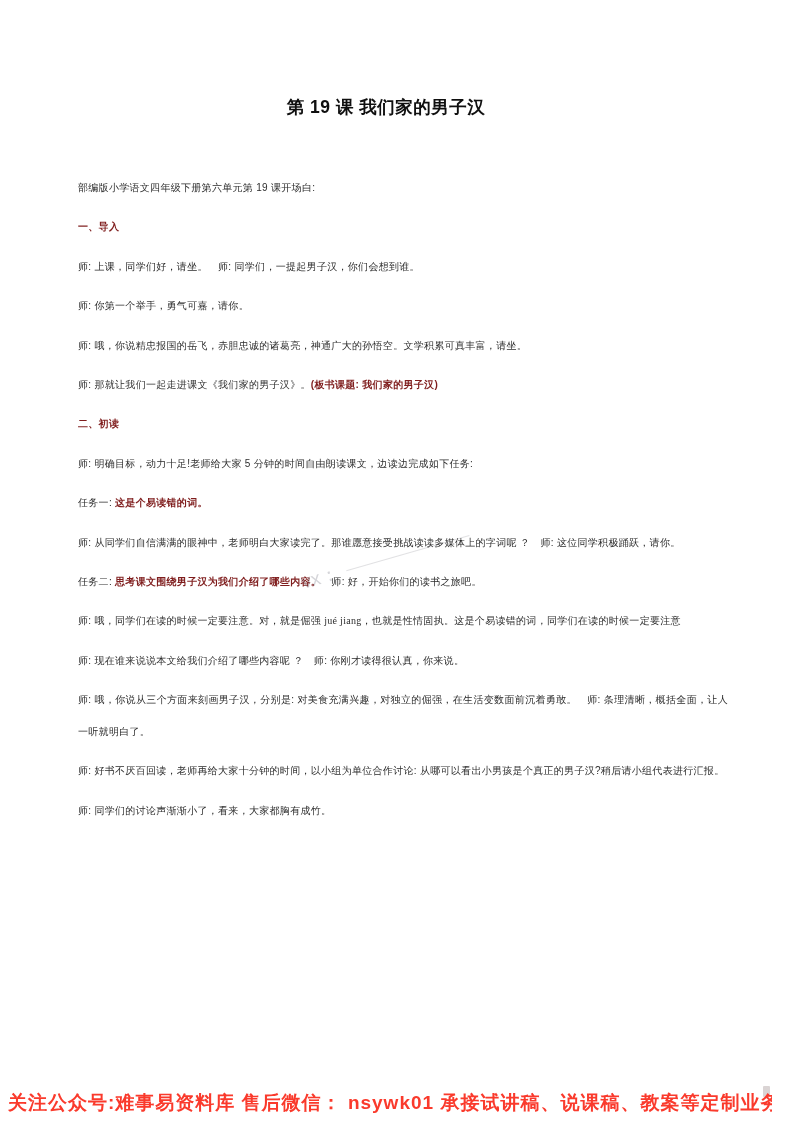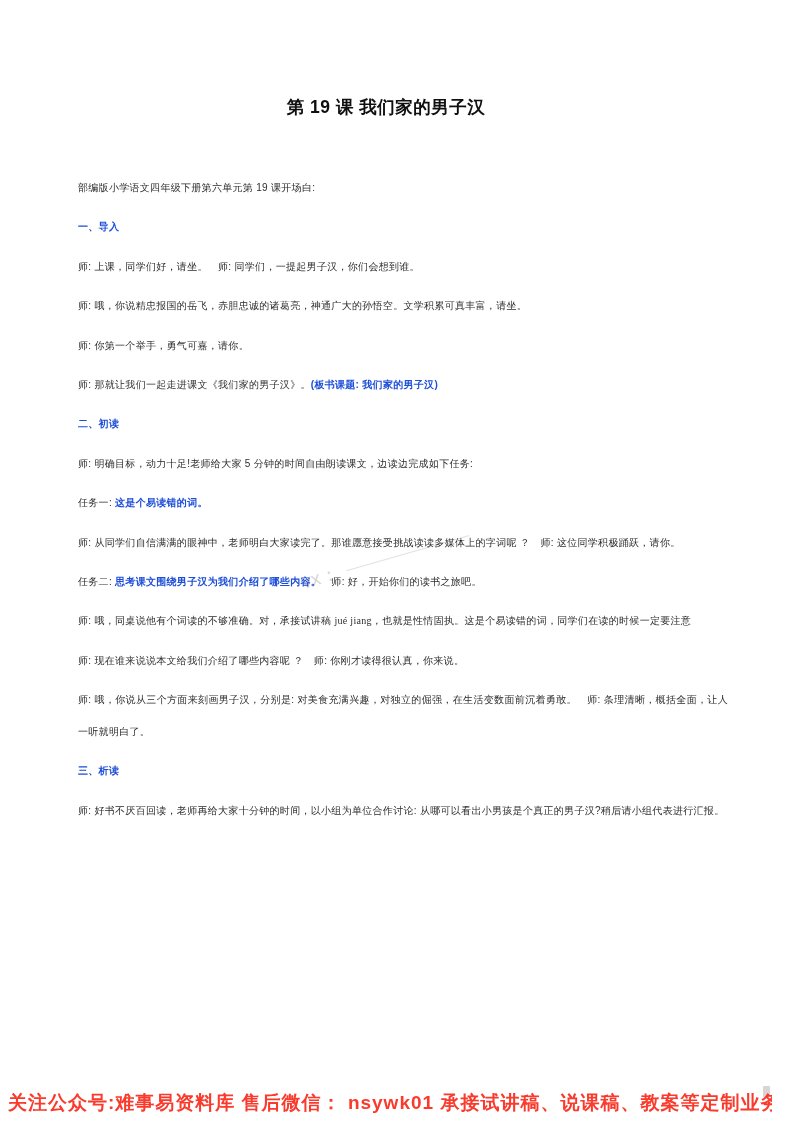--- a/index.html
+++ b/index.html
@@ -22,21 +22,21 @@
   }
   .blk{
     margin:8px;
     font-size:10px;
     line-height:31.4px;
     text-align:justify;
     letter-spacing:0.3px;
     word-break:break-all;
   }
   .blk.heading{font-weight:bold;color:#1a1a1a;}
-  .run-bold{font-weight:bold;color:#1d4ed8;}
+  .run-bold{font-weight:bold;color:#7f1d1d;}
   .run-latin{font-family:"Liberation Serif","DejaVu Serif",serif;}
   .watermark{
     position:absolute;left:302px;top:570px;
     transform:rotate(-16deg);
     transform-origin:left center;
     color:rgba(105,105,118,0.28);
     font-size:19px;
     white-space:nowrap;
     pointer-events:none;
   }
@@ -64,33 +64,33 @@
 <body>
 
 <div class="page">
 
   <div class="doc-title">第 19 课 我们家的男子汉</div>
 
   <div class="doc-body">
       <p class="blk"><span>部编版小学语文四年级下册第六单元第 19 课开场白:</span></p>
       <p class="blk heading"><span class="run-bold">一、导入</span></p>
       <p class="blk"><span>师: 上课，同学们好，请坐。　师: 同学们，一提起男子汉，你们会想到谁。</span></p>
+      <p class="blk"><span>师: 你第一个举手，勇气可嘉，请你。</span></p>
       <p class="blk"><span>师: 哦，你说精忠报国的岳飞，赤胆忠诚的诸葛亮，神通广大的孙悟空。文学积累可真丰富，请坐。</span></p>
-      <p class="blk"><span>师: 你第一个举手，勇气可嘉，请你。</span></p>
       <p class="blk"><span>师: 那就让我们一起走进课文《我们家的男子汉》。</span><span class="run-bold">(板书课题: 我们家的男子汉)</span></p>
       <p class="blk heading"><span class="run-bold">二、初读</span></p>
       <p class="blk"><span>师: 明确目标，动力十足!老师给大家 5 分钟的时间自由朗读课文，边读边完成如下任务:</span></p>
       <p class="blk"><span>任务一: </span><span class="run-bold">这是个易读错的词。</span></p>
       <p class="blk"><span>师: 从同学们自信满满的眼神中，老师明白大家读完了。那谁愿意接受挑战读读多媒体上的字词呢 ？　师: 这位同学积极踊跃，请你。</span></p>
       <p class="blk"><span>任务二: </span><span class="run-bold">思考课文围绕男子汉为我们介绍了哪些内容。</span><span>　师: 好，开始你们的读书之旅吧。</span></p>
-      <p class="blk"><span>师: 哦，同桌说他有个词读的不够准确。对，承接试讲稿 </span><span class="run-latin">jué jiang</span><span>，也就是性情固执。这是个易读错的词，同学们在读的时候一定要注意</span></p>
+      <p class="blk"><span>师: 哦，同学们在读的时候一定要注意。对，就是倔强 </span><span class="run-latin">jué jiang</span><span>，也就是性情固执。这是个易读错的词，同学们在读的时候一定要注意</span></p>
       <p class="blk"><span>师: 现在谁来说说本文给我们介绍了哪些内容呢 ？　师: 你刚才读得很认真，你来说。</span></p>
       <p class="blk"><span>师: 哦，你说从三个方面来刻画男子汉，分别是: 对美食充满兴趣，对独立的倔强，在生活变数面前沉着勇敢。　师: 条理清晰，概括全面，让人一听就明白了。</span></p>
-      <p class="blk heading"><span class="run-bold">三、析读</span></p>
       <p class="blk"><span>师: 好书不厌百回读，老师再给大家十分钟的时间，以小组为单位合作讨论: 从哪可以看出小男孩是个真正的男子汉?稍后请小组代表进行汇报。</span></p>
+      <p class="blk"><span>师: 同学们的讨论声渐渐小了，看来，大家都胸有成竹。</span></p>
     </div>
 
   <div class="watermark">
     <span>vx：</span><span class="wline"></span>
   </div>
 
   <div class="edge-artifact"></div>
 
   <div class="page-footer" style="color: rgb(250, 58, 44);">关注公众号:难事易资料库  售后微信： nsywk01  承接试讲稿、说课稿、教案等定制业务</div>
 

